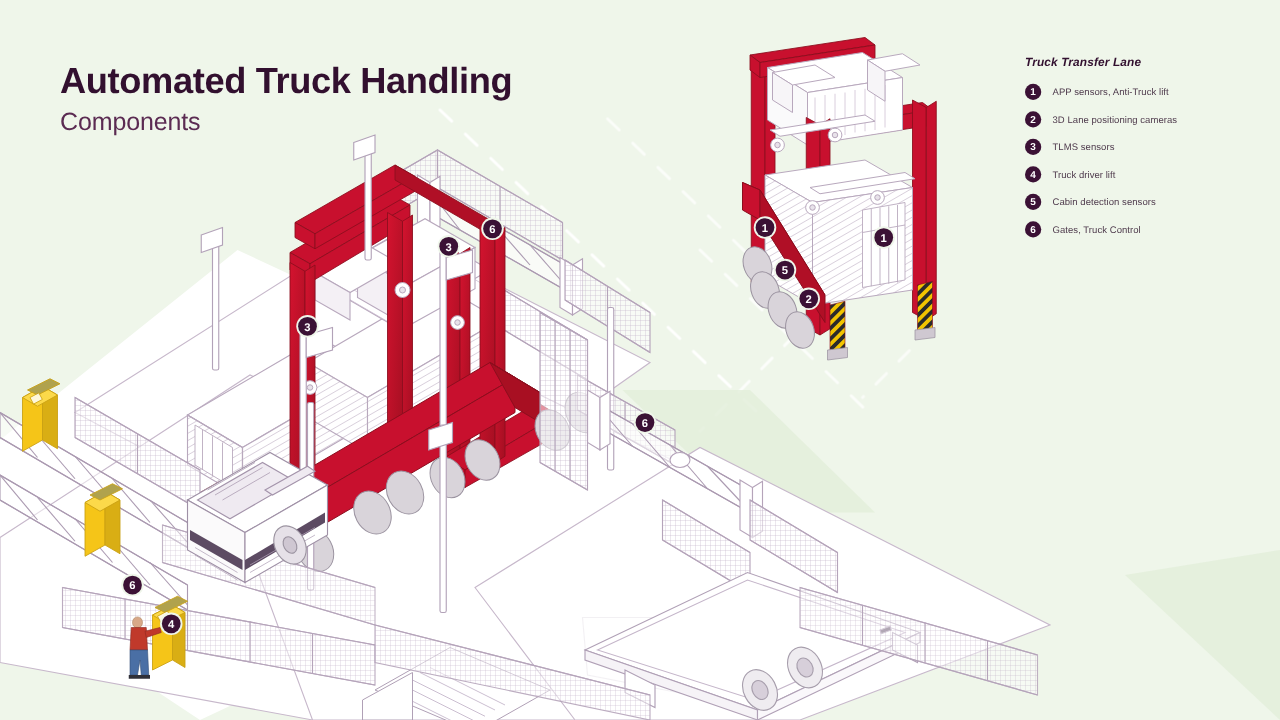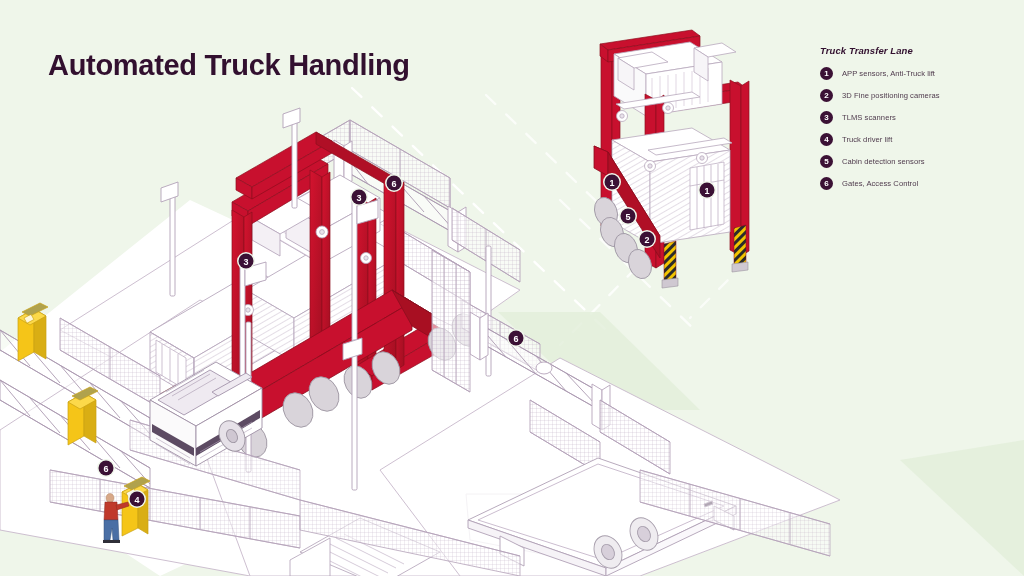--- a/index.html
+++ b/index.html
@@ -537,48 +537,49 @@
 
       <polygon points="664,244 676,241 676,280 664,283" fill="url(#hazard)" stroke="#8c0e1e" stroke-width="0.5"></polygon>
       <polygon points="734,228 746,225 746,264 734,267" fill="url(#hazard)" stroke="#8c0e1e" stroke-width="0.5"></polygon>
       <polygon points="662,280 678,278 678,286 662,288" fill="#cfc8d1" stroke="#9b93a0" stroke-width="0.6"></polygon>
       <polygon points="732,264 748,262 748,270 732,272" fill="#cfc8d1" stroke="#9b93a0" stroke-width="0.6"></polygon>
     </g>
   </svg>
 
   <div class="heading">
     <h1 class="title">Automated Truck Handling</h1>
+    <div class="subtitle">Components</div>
   </div>
 
   <div class="legend">
     <div class="legend-title">Truck Transfer Lane</div>
     <div id="legend-rows">
         <div class="legend-row">
           <div class="legend-badge">1</div>
           <div class="legend-label">APP sensors, Anti-Truck lift</div>
         </div>
         <div class="legend-row">
           <div class="legend-badge">2</div>
-          <div class="legend-label">3D Fine positioning cameras</div>
+          <div class="legend-label">3D Lane positioning cameras</div>
         </div>
         <div class="legend-row">
           <div class="legend-badge">3</div>
-          <div class="legend-label">TLMS scanners</div>
+          <div class="legend-label">TLMS sensors</div>
         </div>
         <div class="legend-row">
           <div class="legend-badge">4</div>
           <div class="legend-label">Truck driver lift</div>
         </div>
         <div class="legend-row">
           <div class="legend-badge">5</div>
           <div class="legend-label">Cabin detection sensors</div>
         </div>
         <div class="legend-row">
           <div class="legend-badge">6</div>
-          <div class="legend-label">Gates, Access Control</div>
+          <div class="legend-label">Gates, Truck Control</div>
         </div>
       </div>
   </div>
 
   <div id="scene-badges">
       <div class="badge" style="left: 359px; top: 197px;">3</div>
       <div class="badge" style="left: 394px; top: 183px;">6</div>
       <div class="badge" style="left: 246px; top: 261px;">3</div>
       <div class="badge" style="left: 516px; top: 338px;">6</div>
       <div class="badge" style="left: 106px; top: 468px;">6</div>

